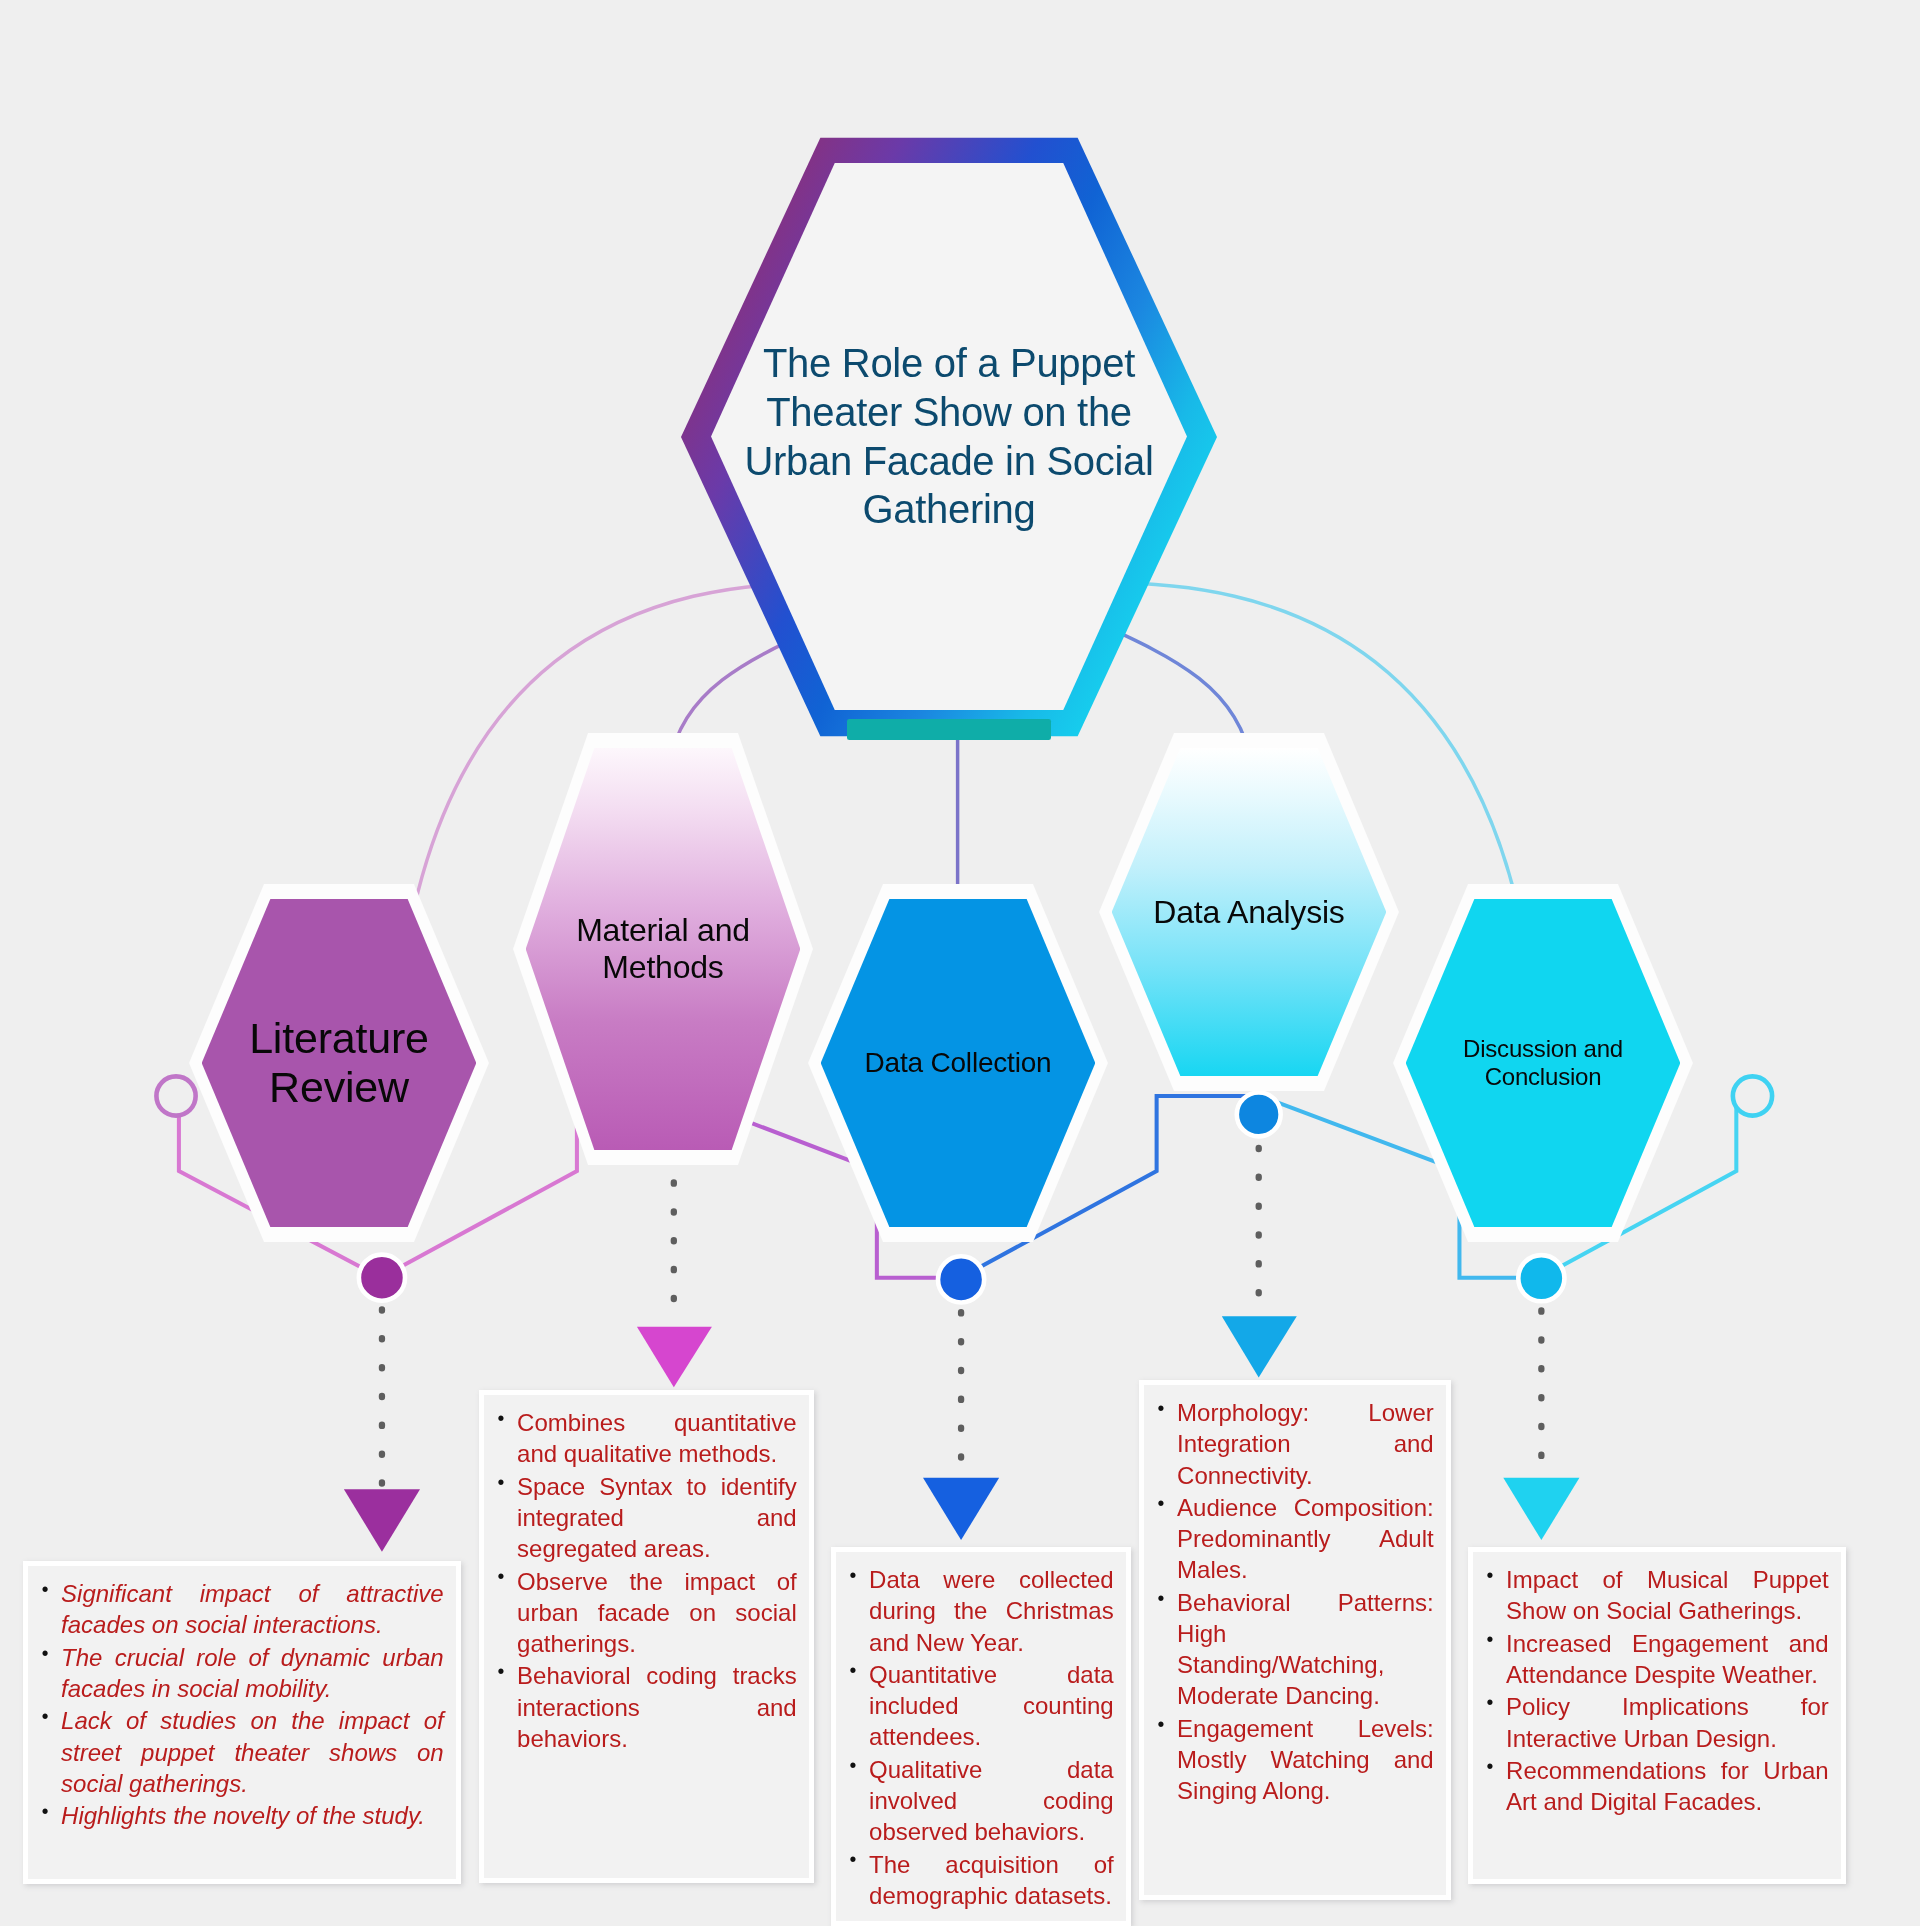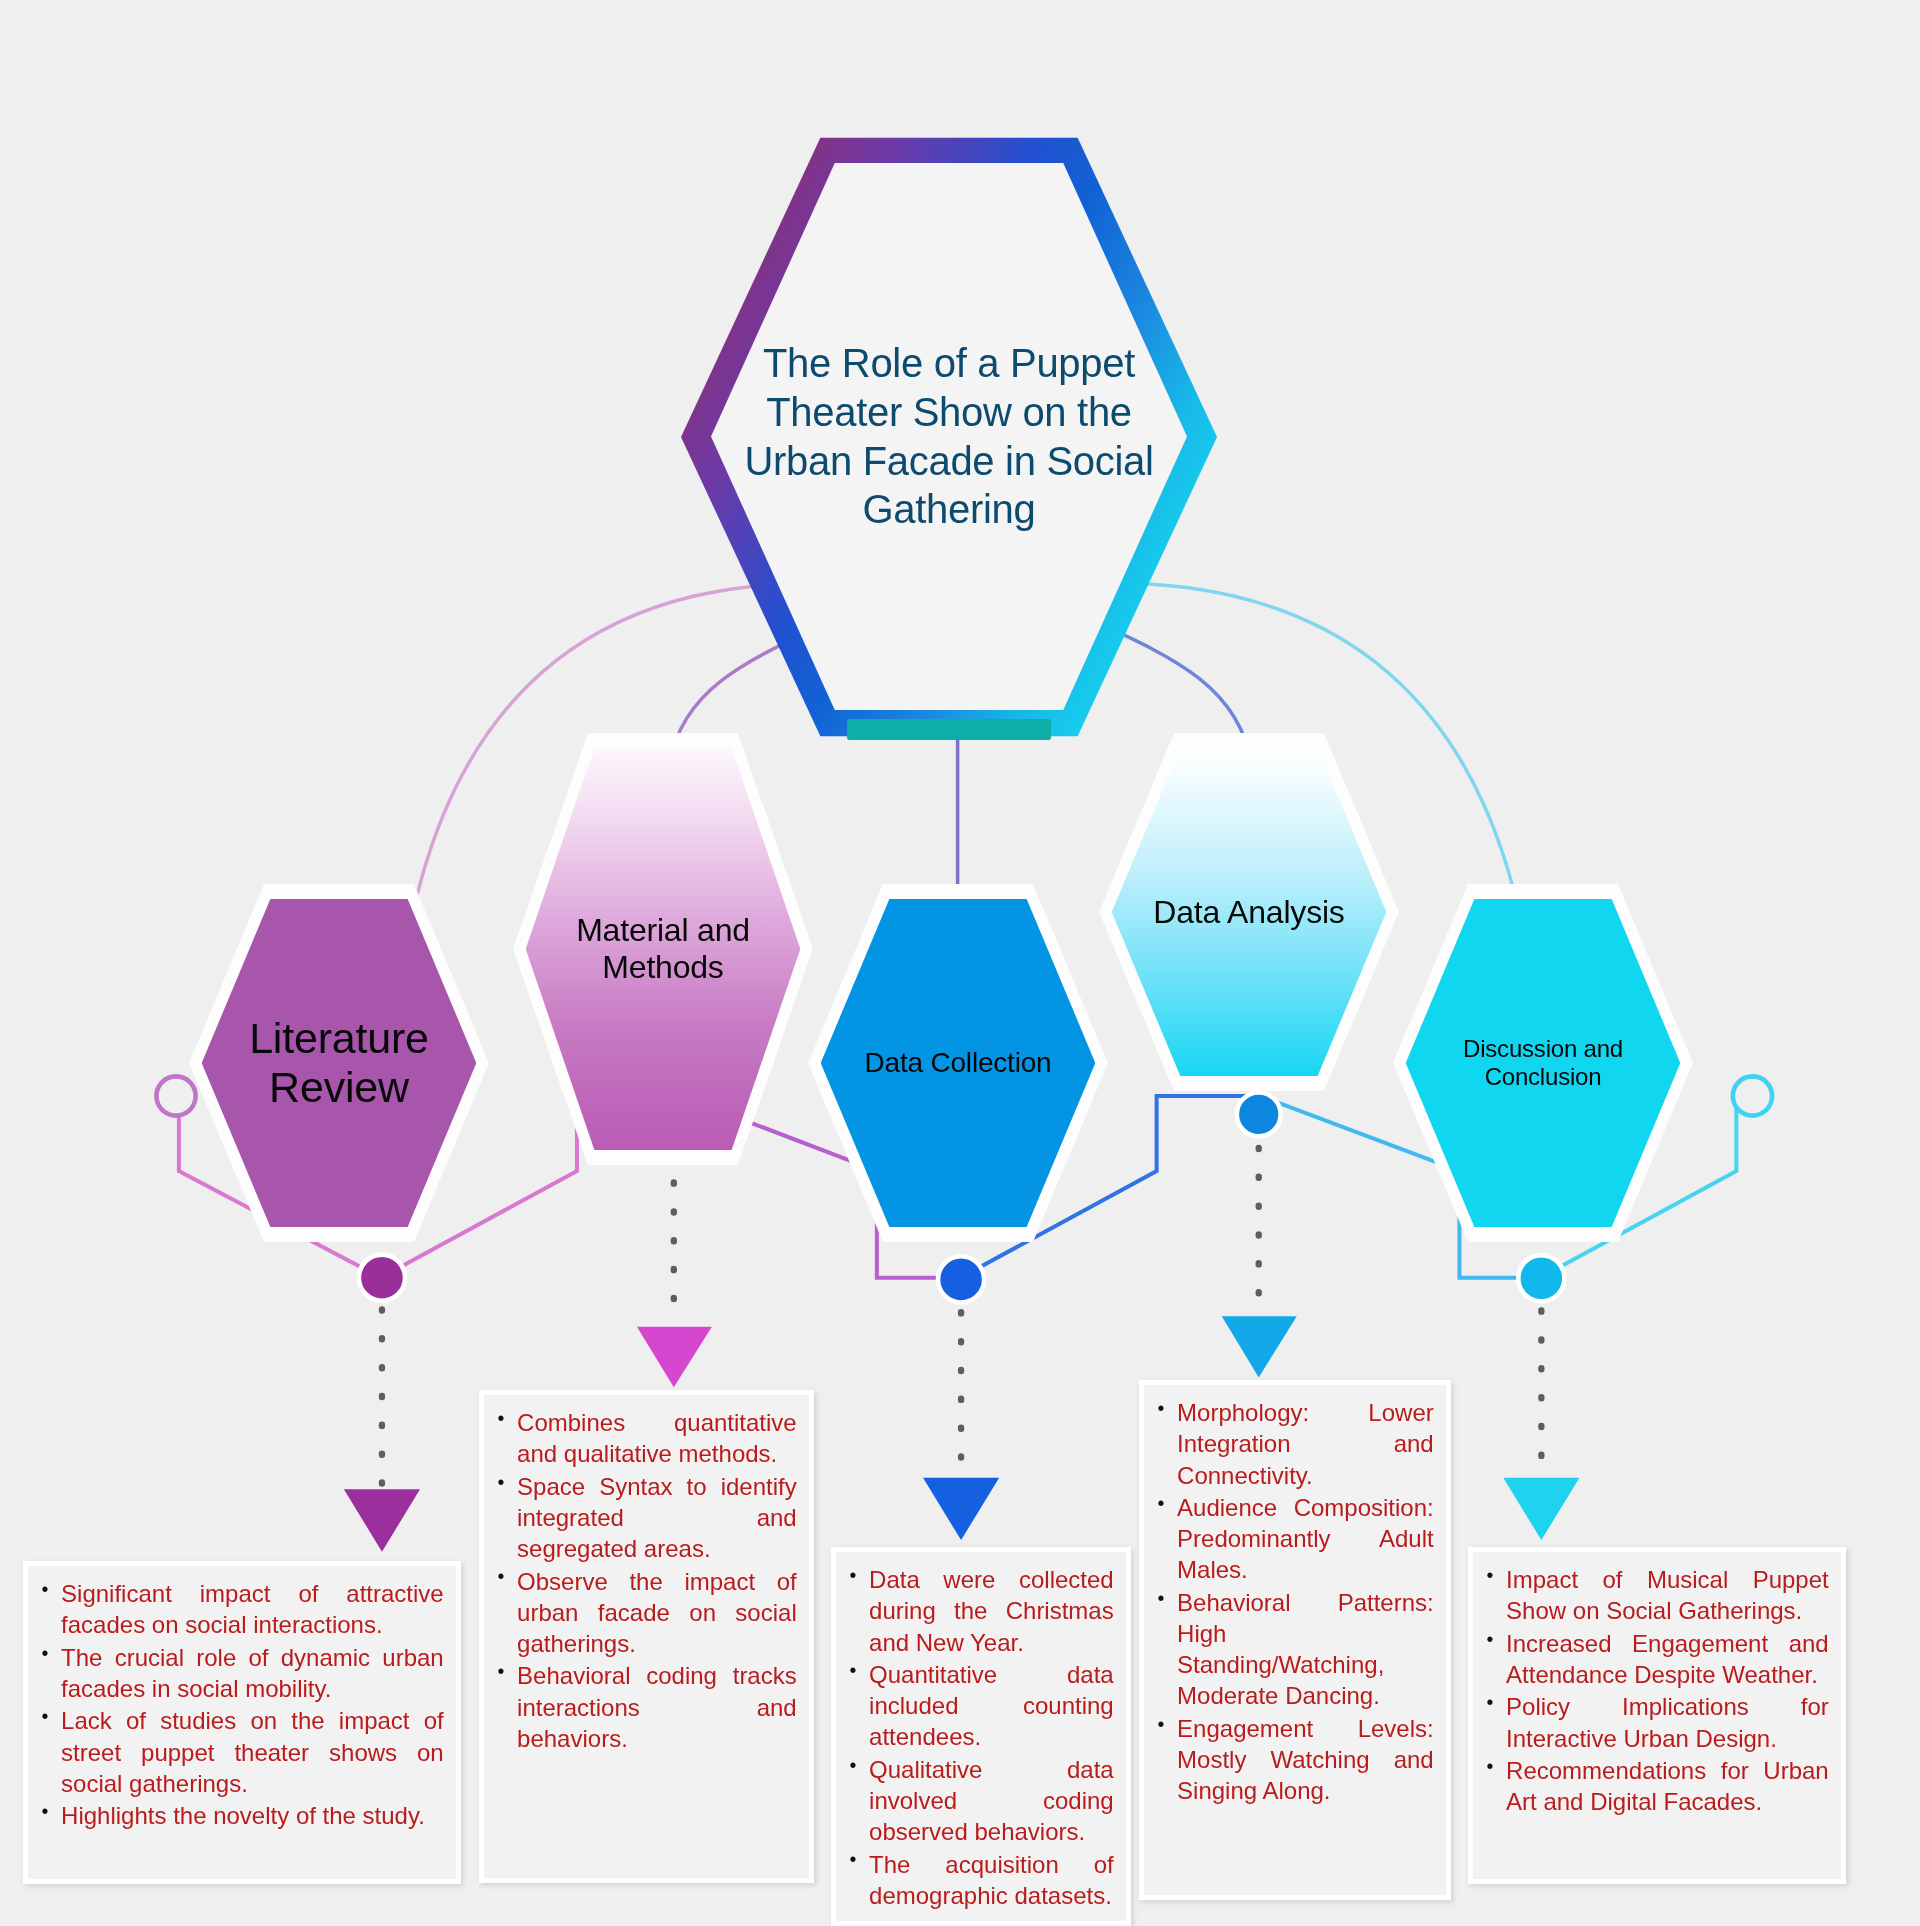--- a/index.html
+++ b/index.html
@@ -184,21 +184,21 @@
     </div>
   </div>
 
   <div class="hex-wrap" style="left:1393px;top:884px;width:300px;height:358px;">
     <div class="hex-plate"></div>
     <div class="hex-face" style="background:#10d6f0;">
       <div class="hex-label" style="font-size:24px;">Discussion and Conclusion</div>
     </div>
   </div>
 
-  <div class="panel" style="left:23px;top:1561px;width:438px;height:323px;">
+  <div class="panel" style="left:23px;top:1561px;width:438px;height:323px;font-style:italic;">
     <div class="panel-inner">
       <ul>
         <li>Significant impact of  attractive facades on social interactions.</li>
         <li>The crucial role of dynamic urban facades in social mobility.</li>
         <li>Lack of studies on the impact of street puppet theater shows on social gatherings.</li>
         <li>Highlights the novelty of the study.</li>
       </ul>
     </div>
   </div>
 

